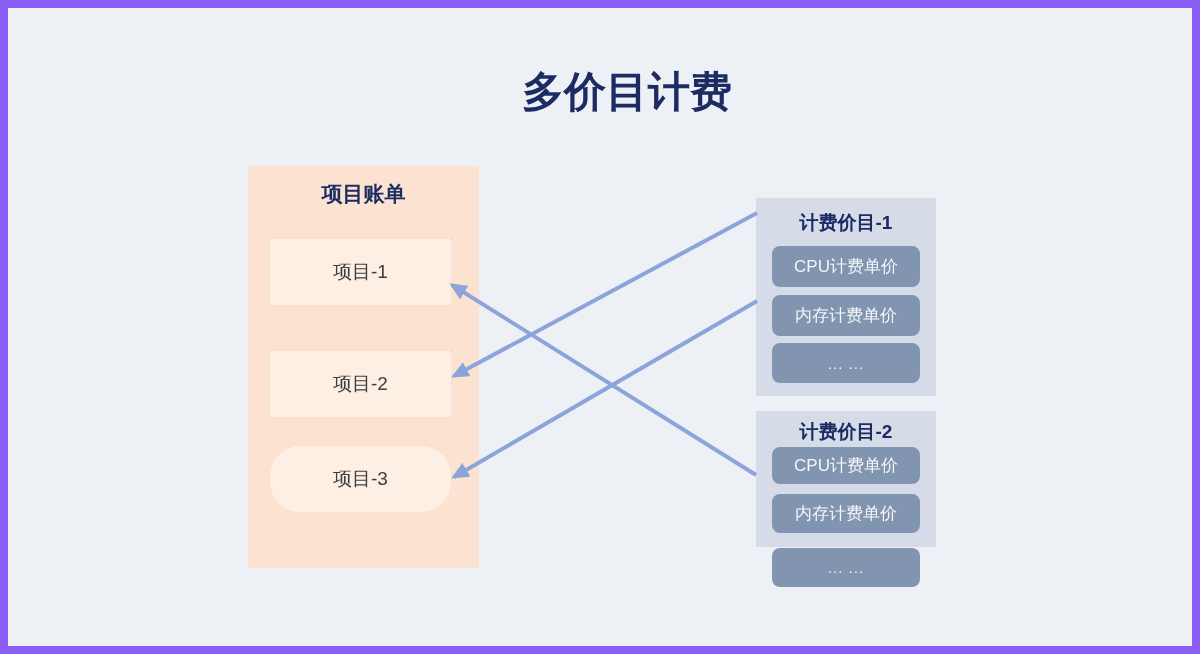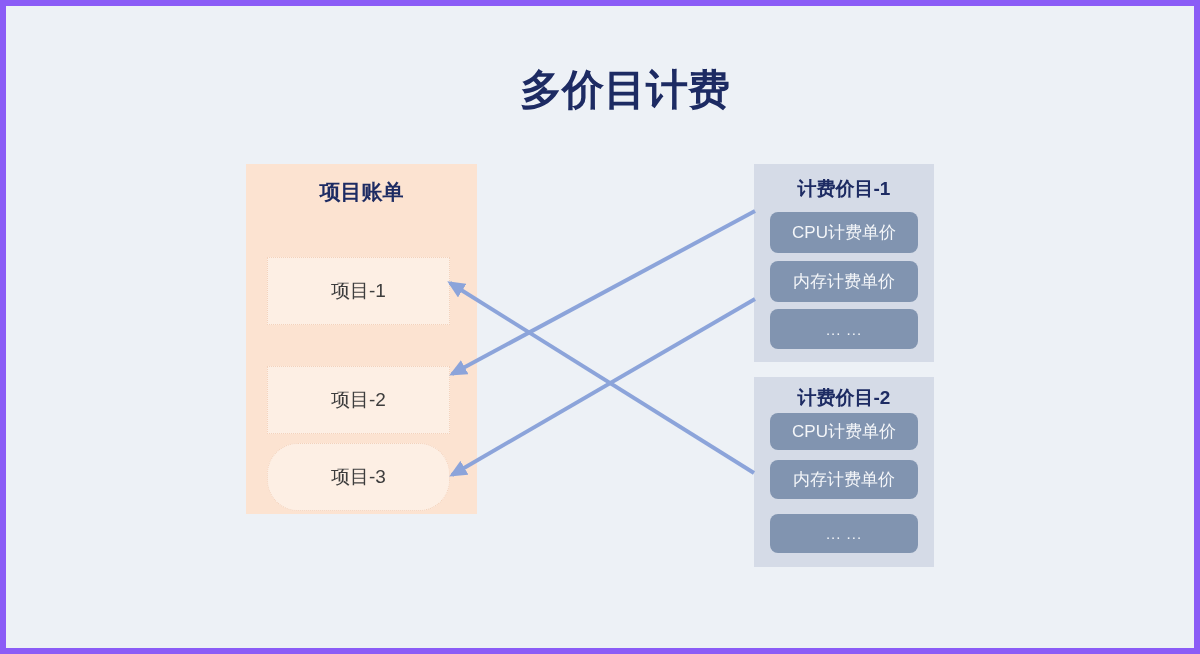--- a/index.html
+++ b/index.html
@@ -5,68 +5,69 @@
   html, body { margin: 0; padding: 0; }
   body {
     width: 1200px; height: 654px;
     font-family: "Liberation Sans", "DejaVu Sans", sans-serif;
   }
   .stage {
     position: relative;
     width: 1200px; height: 654px;
     box-sizing: border-box;
     background: #EDF1F6;
-    border: 6px solid #8b5cf6;
+    border: 8px solid #8b5cf6;
     overflow: hidden;
   }
   .page-title {
     position: absolute;
     left: 619px; top: 56px;
     transform: translateX(-50%);
     font-size: 42px;
     font-weight: bold;
     color: #1D2B63;
     white-space: nowrap;
   }
   
   .bill-panel {
     position: absolute;
     left: 240px; top: 158px;
-    width: 231px; height: 350px;
+    width: 231px; height: 402px;
     background: #FCE3D1;
   }
   .bill-panel .panel-title {
     position: absolute;
     left: 0; top: 14px; width: 100%;
     text-align: center;
     font-size: 21px;
     font-weight: bold;
     color: #1D2B63;
   }
   .bill-item {
     position: absolute;
     left: 21px; width: 183px; height: 68px;
     box-sizing: border-box;
     background: #FDEFE4;
     border: 1px dotted #F3D2BC;
     display: flex; align-items: center; justify-content: center;
     font-size: 19px;
     color: #3D3D3D;
   }
-  .bill-item.i0 { top: 93px; }
-  .bill-item.i1 { top: 184px; margin-top: 18px; }
+  .bill-item.i0 { top: 72px; }
+  .bill-item.i1 { top: 184px; }
   .bill-item.i2 { top: 279px; border-radius: 31px; }
   
   .price-panel {
     position: absolute;
     left: 748px; width: 180px;
     background: #D5DBE7;
+    margin-top: 32px;
   }
   .price-panel.p0 { top: 158px; height: 198px; }
-  .price-panel.p1 { top: 371px; height: 190px; }
+  .price-panel.p1 { top: 371px; height: 136px; }
   .price-panel .panel-title {
     position: absolute;
     left: 0; width: 100%;
     text-align: center;
     font-size: 19px;
     font-weight: bold;
     color: #1D2B63;
   }
   .price-panel.p0 .panel-title { top: 12px; }
   .price-panel.p1 .panel-title { top: 8px; }

